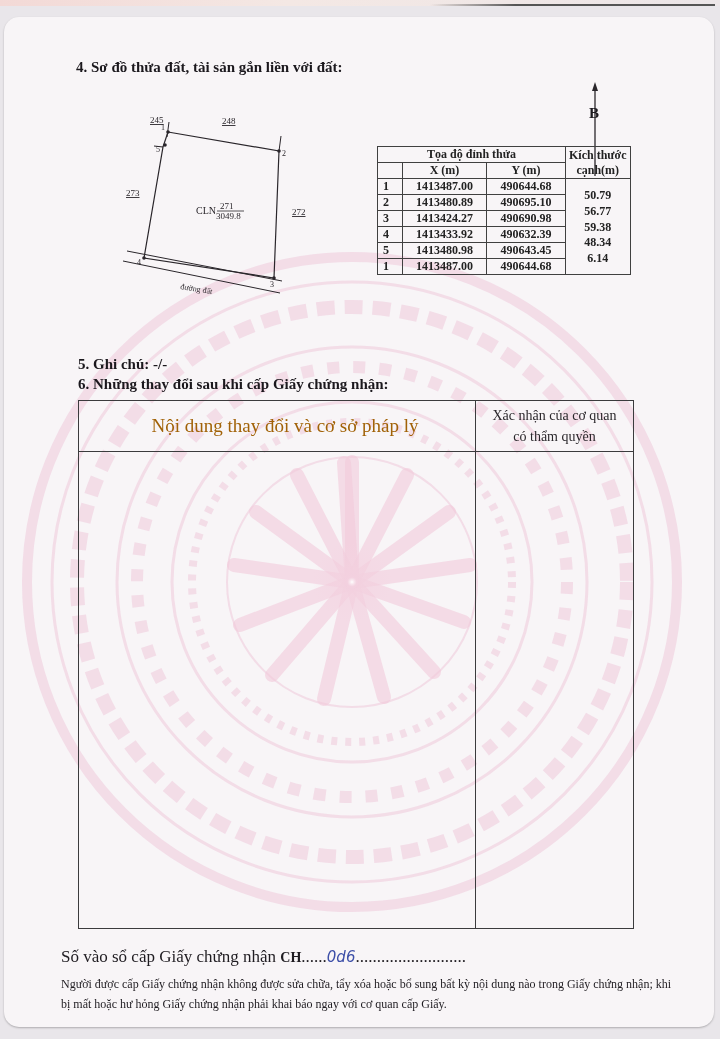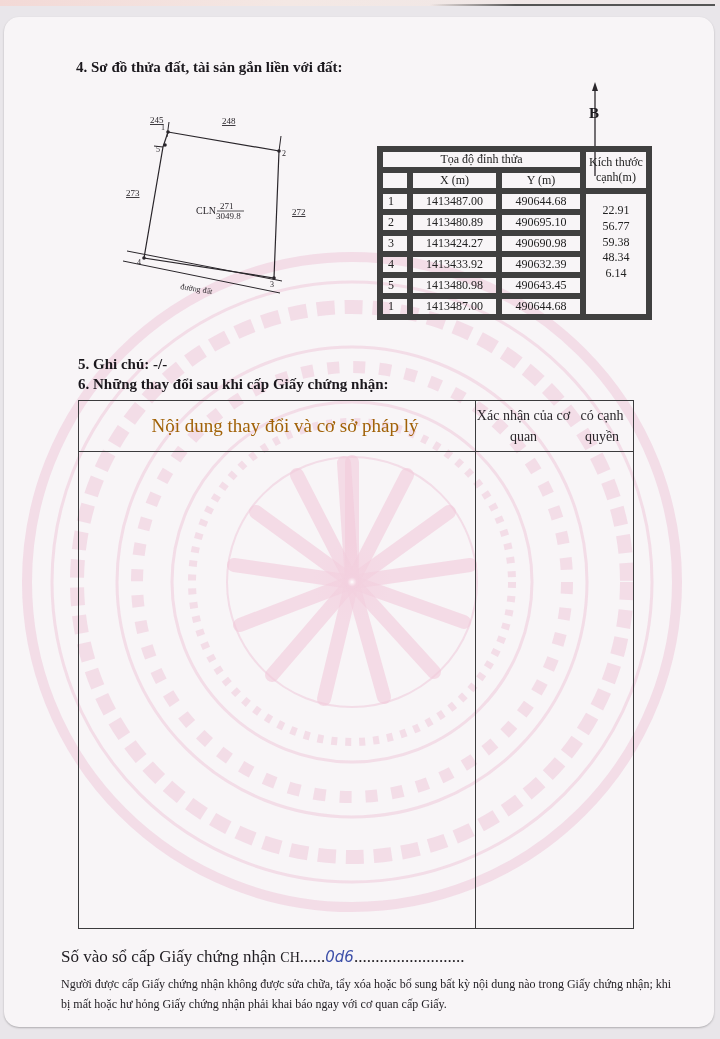--- a/index.html
+++ b/index.html
@@ -34,22 +34,22 @@
     }
     
     .sketch { position: absolute; left: 106px; top: 93px; width: 214px; height: 200px; }
     .sketch text { font-family: "Liberation Serif", serif; fill: #2a262b; }
     
     table.coords {
       position: absolute; left: 373px; top: 129px;
       border-collapse: collapse; font-size: 12px; color: #222;
     }
     table.coords td, table.coords th {
-      border: 6px solid #404040; padding: 0 3px; height: 15px; line-height: 15px;
-      font-weight: normal; white-space: nowrap;
+      border: 1px solid #404040; padding: 0 3px; height: 15px; line-height: 15px;
+      font-weight: bold; white-space: nowrap;
     }
     table.coords .idx { width: 16px; text-align: left; padding-left: 5px; }
     table.coords .xc { width: 77px; text-align: center; }
     table.coords .yc { width: 72px; text-align: center; margin-top: 48px; }
     table.coords .len-col { width: 52px; text-align: center; vertical-align: top; padding-top: 3px; line-height: 15.8px; }
     table.coords .len-head { line-height: 15px; text-align: center; margin-top: 12px; }
     .north {
       position: absolute; left: 585px; top: 65px; width: 24px; height: 96px;
     }
     
@@ -65,27 +65,27 @@
       position: absolute; left: 396px; top: 0; width: 0; height: 100%;
       border-left: 1.3px solid #3b3b3d;
     }
     .changes .col1-head {
       position: absolute; left: 8px; top: 0; width: 396px; height: 50px;
       display: flex; align-items: center; justify-content: center;
       font-size: 19px; color: #a16207;
     }
     .changes .col2-head {
       position: absolute; left: 397px; top: 0; width: 157px; height: 50px;
-      display: flex; flex-direction: row; align-items: center; justify-content: center;
+      display: flex; flex-direction: column; align-items: center; justify-content: center;
       font-size: 14px; color: #2a272b; line-height: 21px; text-align: center;
     }
     .reg-line {
       position: absolute; left: 57px; top: 930px; font-size: 17px; color: #1f1c21; white-space: nowrap;
     }
-    .reg-line .ch { font-weight: normal; font-size: 14px; }
+    .reg-line .ch { font-weight: bold; font-size: 14px; }
     .reg-line .hand {
       font-family: "DejaVu Sans", sans-serif; font-style: italic; color: #3d4fa8; font-size: 15px;
     }
     .notice {
       position: absolute; left: 57px; top: 957px; width: 620px; font-size: 12px;
       line-height: 20px; color: #1f1c21;
     }
   </style>
 </head>
 <body>
@@ -189,21 +189,21 @@
       <th class="idx"></th>
       <th class="xc">X (m)</th>
       <th class="yc">Y (m)</th>
     </tr>
     <tr>
       <td class="idx">1</td>
       <td class="xc">1413487.00</td>
       <td class="yc">490644.68</td>
       <td rowspan="6" class="len-col">
         <div style="height:6px"></div>
-        <div>22.91</div>
+        <div>50.79</div>
         <div>56.77</div>
         <div>59.38</div>
         <div>48.34</div>
         <div>6.14</div>
       </td>
     </tr>
     <tr>
       <td class="idx">2</td>
       <td class="xc">1413480.89</td>
       <td class="yc">490695.10</td>
@@ -232,21 +232,21 @@
     </table>
 
   <div class="abs h-section" style="left:74px; top:339px;">5. Ghi chú: -/-</div>
 
   <div class="abs h-section" style="left:74px; top:359px;">6. Những thay đổi sau khi cấp Giấy chứng nhận:</div>
 
   <div class="changes">
     <div class="col1-head">Nội dung thay đổi và cơ sở pháp lý</div>
     <div class="col2-head">
       <span>Xác nhận của cơ quan</span>
-      <span>có cạnh quyền</span>
+      <span>có thẩm quyền</span>
     </div>
     <div class="hdr-divider"></div>
     <div class="col-divider"></div>
     <div class="abs" style="left:0; top:52px; width:396px; height:474px;"></div>
     <div class="abs" style="left:398px; top:52px; width:156px; height:474px;"></div>
   </div>
 
   <div class="reg-line">
     <span>Số vào sổ cấp Giấy chứng nhận</span>
     <span class="ch">CH</span><span>......</span><span class="hand">0d6</span><span>..........................</span>

